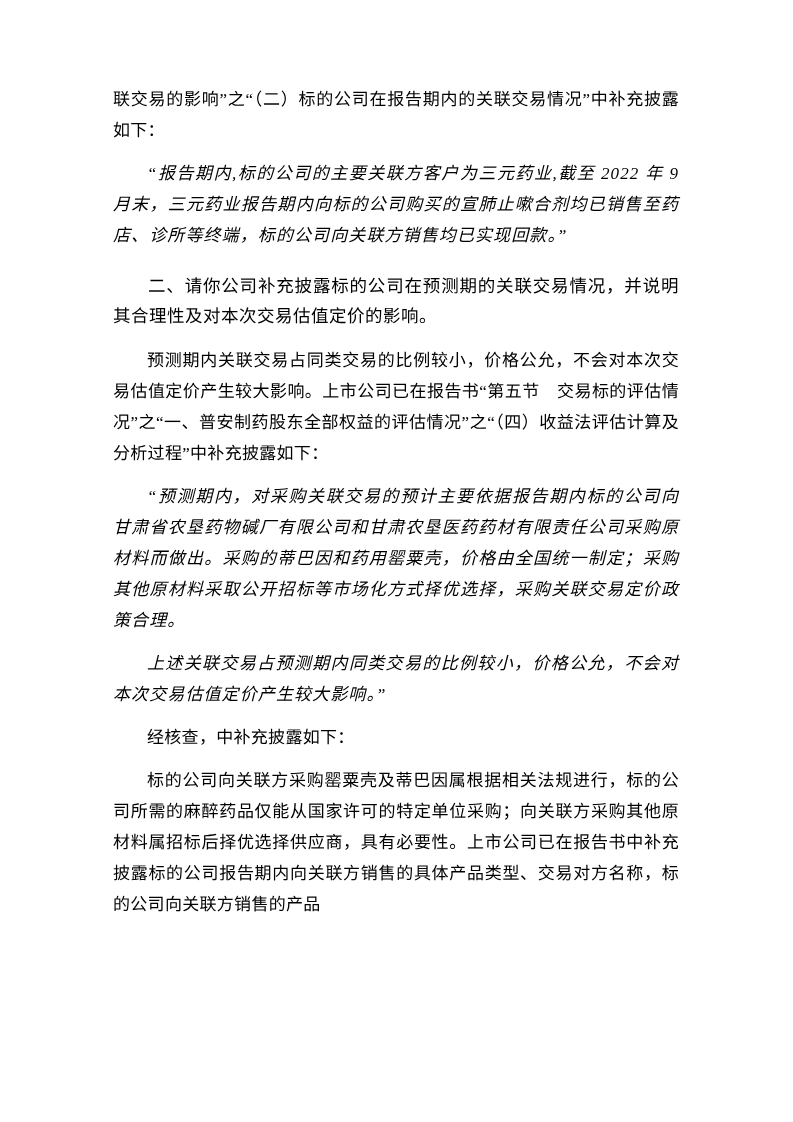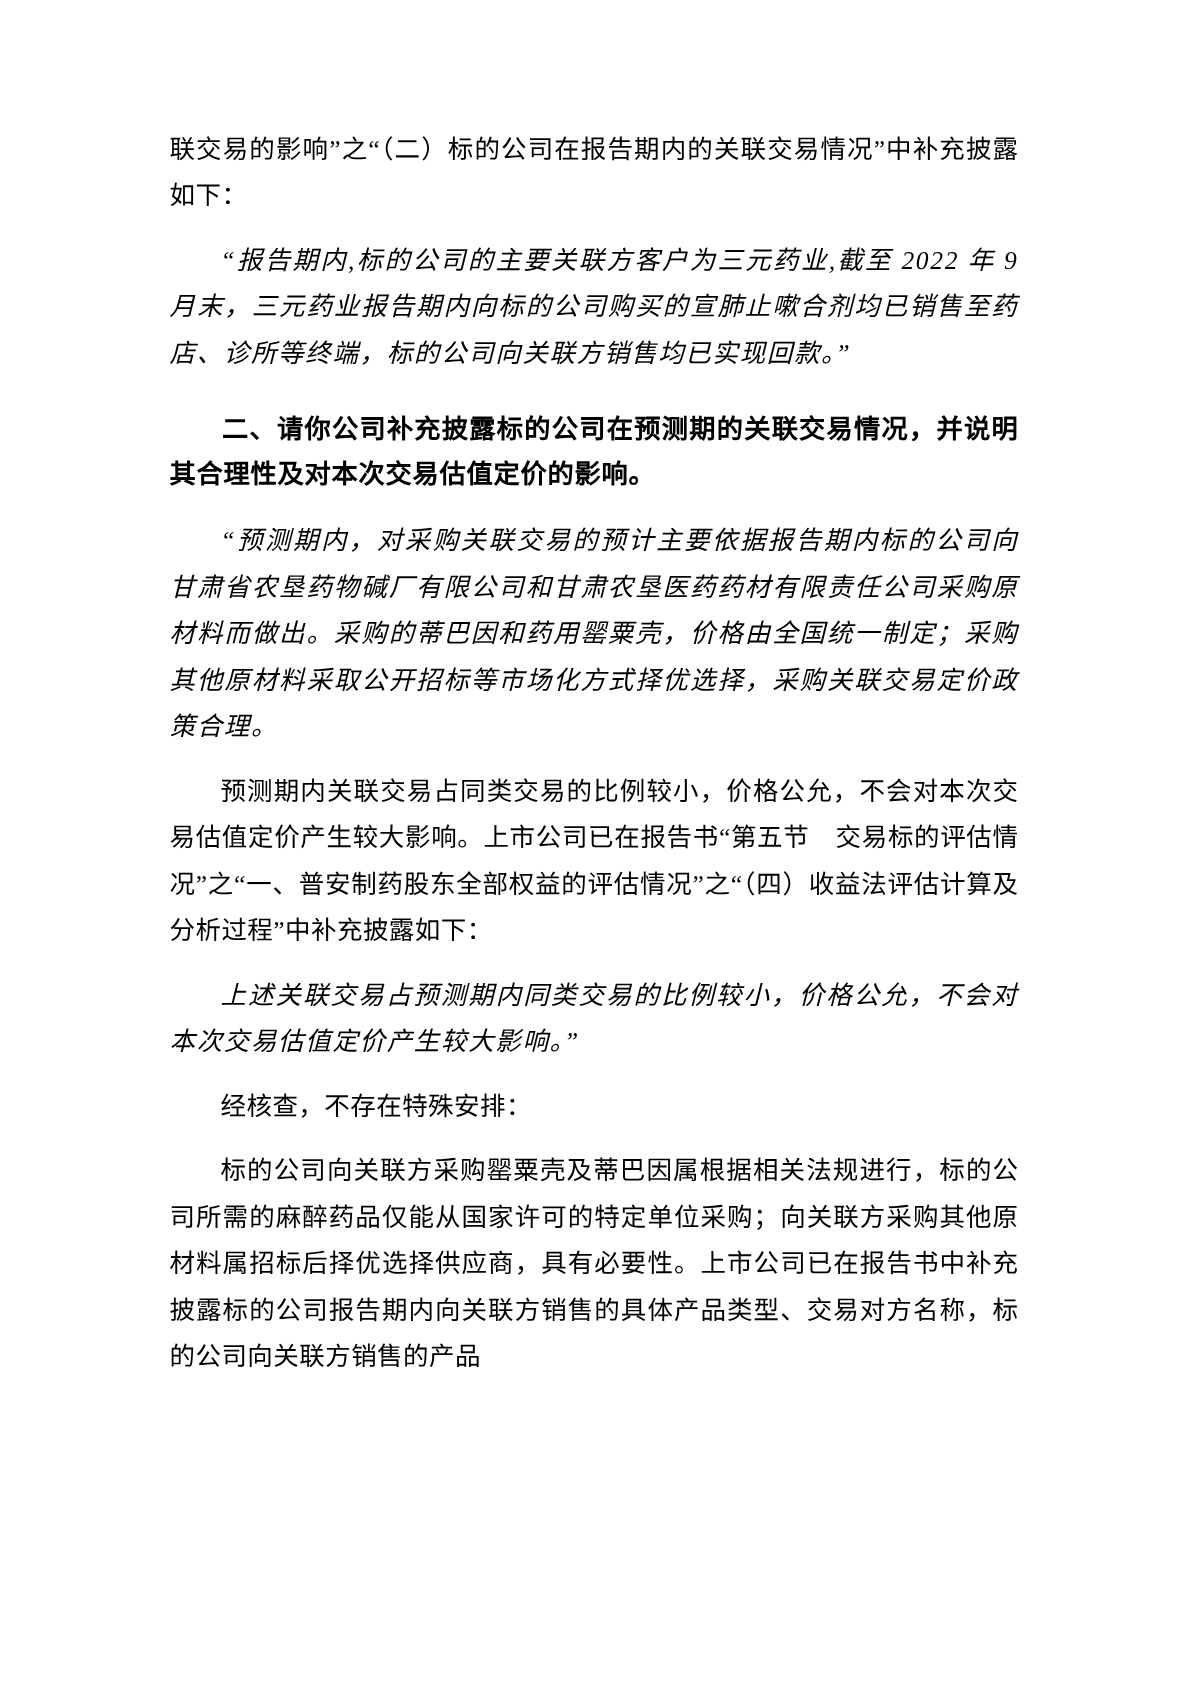--- a/index.html
+++ b/index.html
@@ -41,21 +41,21 @@
     font-weight: normal;
     font-style: italic;
     letter-spacing: 1.1px;
     line-height: 31px;
   }
   
   .heading {
     margin: 20px 0 14px 0;
     font-size: 17.5px;
     line-height: 30px;
-    font-weight: bold;
+    font-weight: normal;
     font-family: "Liberation Sans", "DejaVu Sans", sans-serif;
     text-align: justify;
     text-justify: inter-ideograph;
     text-indent: 2em;
     letter-spacing: 0.5px;
   }
   .page-footer {
     position: absolute;
     top: 1060px;
     right: 114px;
@@ -70,28 +70,28 @@
 
 <div class="page">
   <div class="content">
 
     <p class="para no-indent">联交易的影响”之“（二）标的公司在报告期内的关联交易情况”中补充披露如下：</p>
 
     <p class="para quote">“报告期内,标的公司的主要关联方客户为三元药业,截至 2022 年 9 月末，三元药业报告期内向标的公司购买的宣肺止嗽合剂均已销售至药店、诊所等终端，标的公司向关联方销售均已实现回款。”</p>
 
     <h2 class="heading">二、请你公司补充披露标的公司在预测期的关联交易情况，并说明其合理性及对本次交易估值定价的影响。</h2>
 
+    <p class="para">预测期内关联交易占同类交易的比例较小，价格公允，不会对本次交易估值定价产生较大影响。上市公司已在报告书“第五节　交易标的评估情况”之“一、普安制药股东全部权益的评估情况”之“（四）收益法评估计算及分析过程”中补充披露如下：</p>
+
     <p class="para quote">“预测期内，对采购关联交易的预计主要依据报告期内标的公司向甘肃省农垦药物碱厂有限公司和甘肃农垦医药药材有限责任公司采购原材料而做出。采购的蒂巴因和药用罂粟壳，价格由全国统一制定；采购其他原材料采取公开招标等市场化方式择优选择，采购关联交易定价政策合理。</p>
-
-    <p class="para">预测期内关联交易占同类交易的比例较小，价格公允，不会对本次交易估值定价产生较大影响。上市公司已在报告书“第五节　交易标的评估情况”之“一、普安制药股东全部权益的评估情况”之“（四）收益法评估计算及分析过程”中补充披露如下：</p>
 
 
     <p class="para quote">上述关联交易占预测期内同类交易的比例较小，价格公允，不会对本次交易估值定价产生较大影响。”</p>
 
 
-    <p class="para">经核查，不存在特殊安排：</p>
+    <p class="para">经核查，中补充披露如下：</p>
 
     <p class="para">标的公司向关联方采购罂粟壳及蒂巴因属根据相关法规进行，标的公司所需的麻醉药品仅能从国家许可的特定单位采购；向关联方采购其他原材料属招标后择优选择供应商，具有必要性。上市公司已在报告书中补充披露标的公司报告期内向关联方销售的具体产品类型、交易对方名称，标的公司向关联方销售的产品</p>
 
   </div>
 
   <div class="page-footer">109 / 146</div>
 </div>
 
 </body></html>

